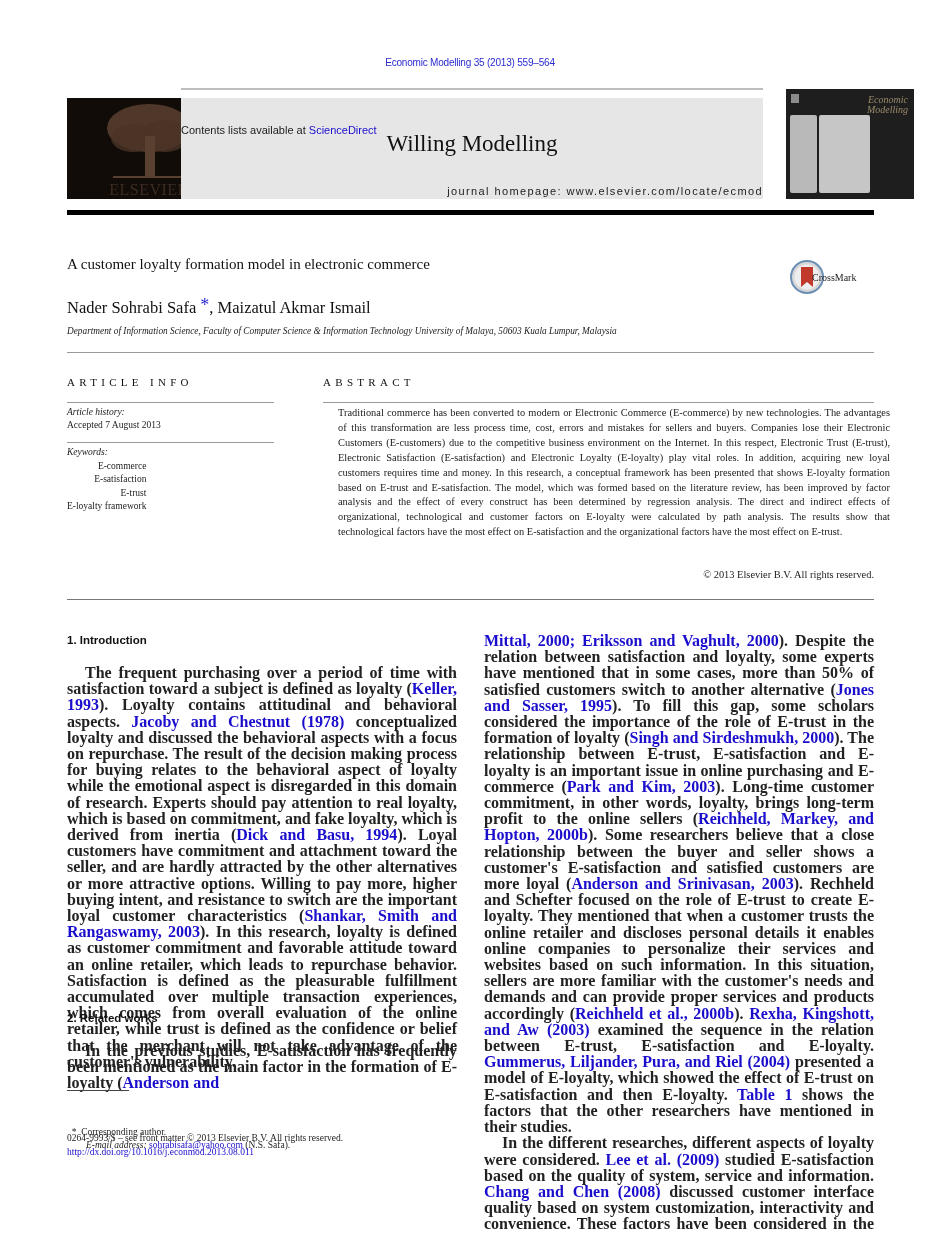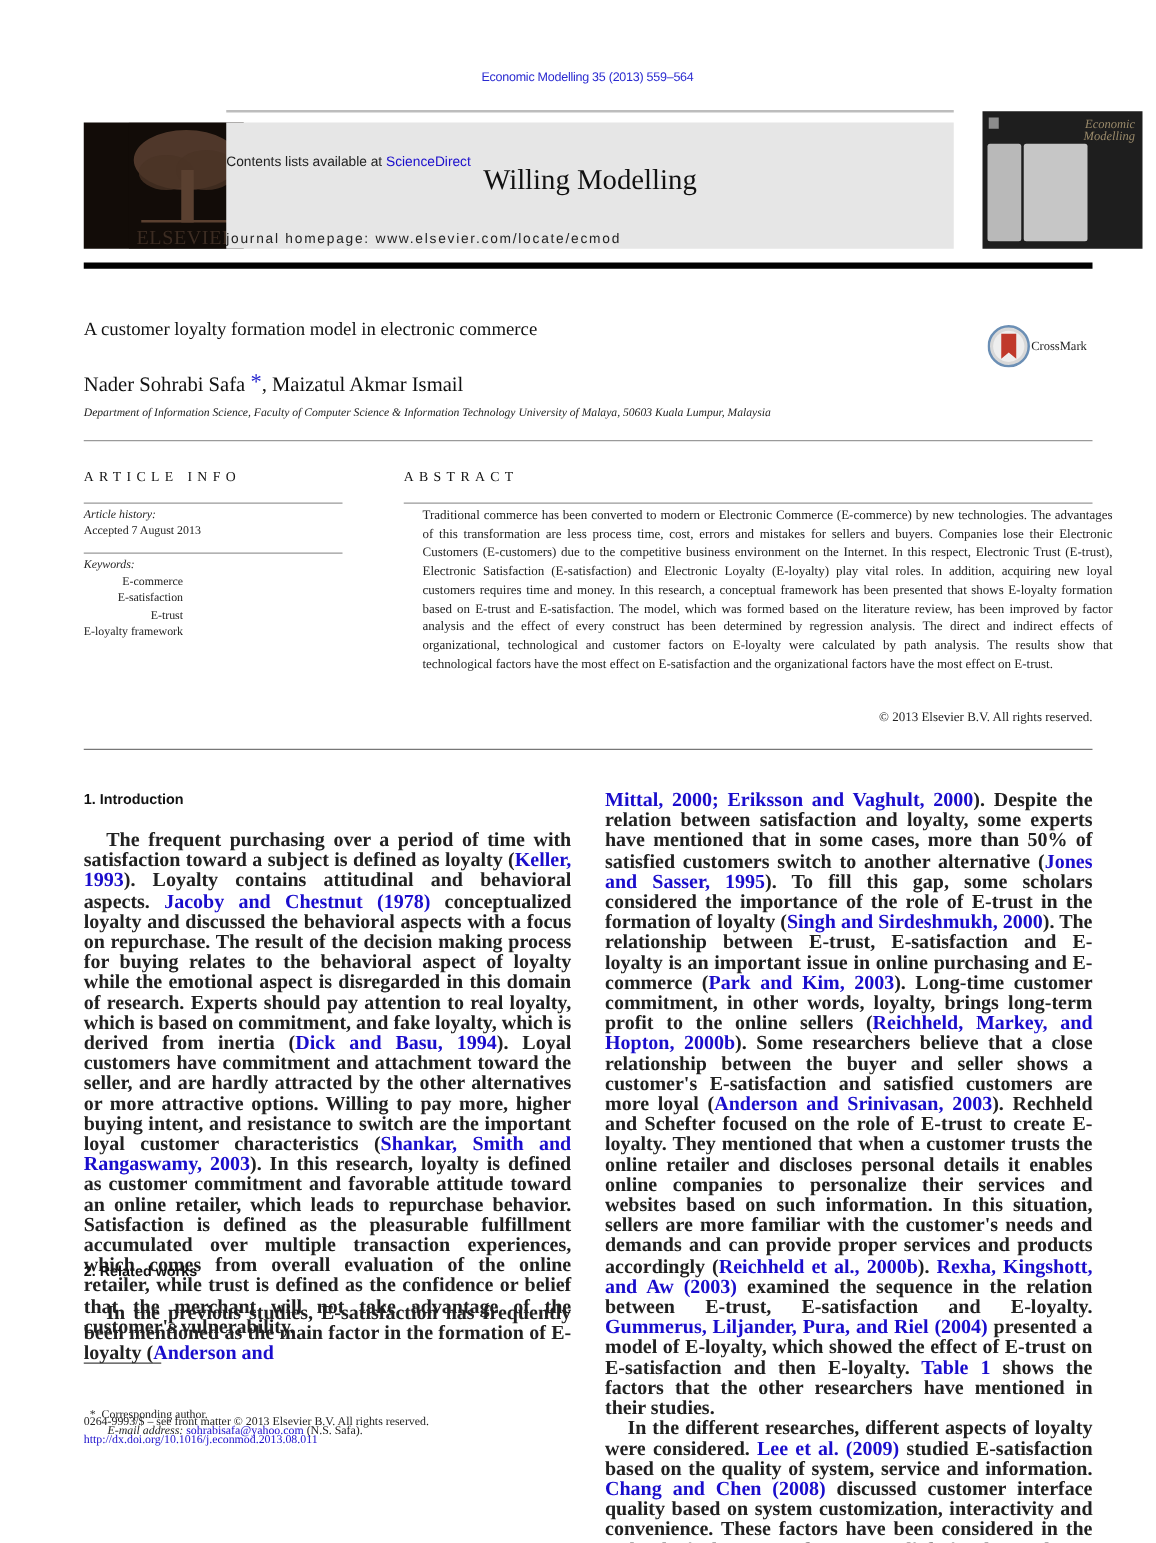--- a/index.html
+++ b/index.html
@@ -12,38 +12,38 @@
               font-size: 10px; color: #2a2ad0; letter-spacing: -0.2px; }
   #rule-top { top: 88px; left: 181px; width: 582px; height: 2px; background: #bdbdbd; }
 
   #elsevier-logo { top: 98px; left: 67px; width: 92px; height: 101px; background: #120c08; overflow: hidden; padding-left: 36px; }
   #elsevier-logo svg { display: block; }
 
   #banner { top: 98px; left: 181px; width: 582px; height: 101px; background: #e6e6e6; }
   #contents-line { top: 100px; left: 181px; width: 582px; text-align: left; font-family: "Liberation Sans", sans-serif;
                    font-size: 11px; color: #222; margin-top: 24px; }
   #journal-name { top: 131px; left: 181px; width: 582px; text-align: center; font-size: 23px; color: #111; }
-  #homepage-line { top: 185px; left: 181px; width: 582px; text-align: left; font-family: "Liberation Sans", sans-serif;
+  #homepage-line { top: 185px; left: 181px; width: 582px; text-align: right; font-family: "Liberation Sans", sans-serif;
                    font-size: 11px; letter-spacing: 1.4px; color: #222; }
 
   #cover { top: 89px; left: 786px; width: 88px; height: 110px; background: #1e1e1e; padding-left: 40px; }
   #cover .cover-title { position: absolute; right: 6px; top: 6px; font-style: italic; font-size: 10px; color: #9a8a6a; text-align: right; line-height: 10px; }
   #cover .cover-left { position: absolute; left: 4px; top: 26px; width: 27px; height: 78px; background: #b9b9b9; border-radius: 2px; }
   #cover .cover-right { position: absolute; left: 33px; top: 26px; width: 51px; height: 78px; background: #c6c6c6; border-radius: 2px; }
   #cover .cover-logo { position: absolute; left: 5px; top: 5px; width: 8px; height: 9px; background: #8c8c8c; }
 
   #rule-thick { top: 210px; left: 67px; width: 807px; height: 5px; background: #000; }
 
   #article-title { top: 256px; left: 67px; font-size: 15px; color: #111; }
   #authors { top: 295px; left: 67px; font-size: 16.5px; color: #111; }
   #authors .star { color: #2a2ad0; font-size: 18px; vertical-align: 2px; }
   #affiliation { top: 326px; left: 67px; font-size: 9.3px; font-style: italic; color: #222; }
 
   #crossmark { top: 260px; left: 790px; width: 90px; height: 36px; }
-  #crossmark-label { position: absolute; left: 35px; top: 12px; font-size: 10px; color: #222; }
+  #crossmark-label { position: absolute; left: 22px; top: 12px; font-size: 10px; color: #222; }
 
   #rule-mid { top: 352px; left: 67px; width: 807px; height: 1px; background: #9a9a9a; }
 
   .spaced-head { font-size: 11px; letter-spacing: 4.3px; color: #111; }
   #article-info-head { top: 376px; left: 67px; }
   #abstract-head { top: 376px; left: 323px; }
   #rule-info1 { top: 402px; left: 67px; width: 207px; height: 1px; background: #999; }
   #rule-abs { top: 402px; left: 323px; width: 551px; height: 1px; background: #999; }
   #rule-info2 { top: 442px; left: 67px; width: 207px; height: 1px; background: #999; }
 

